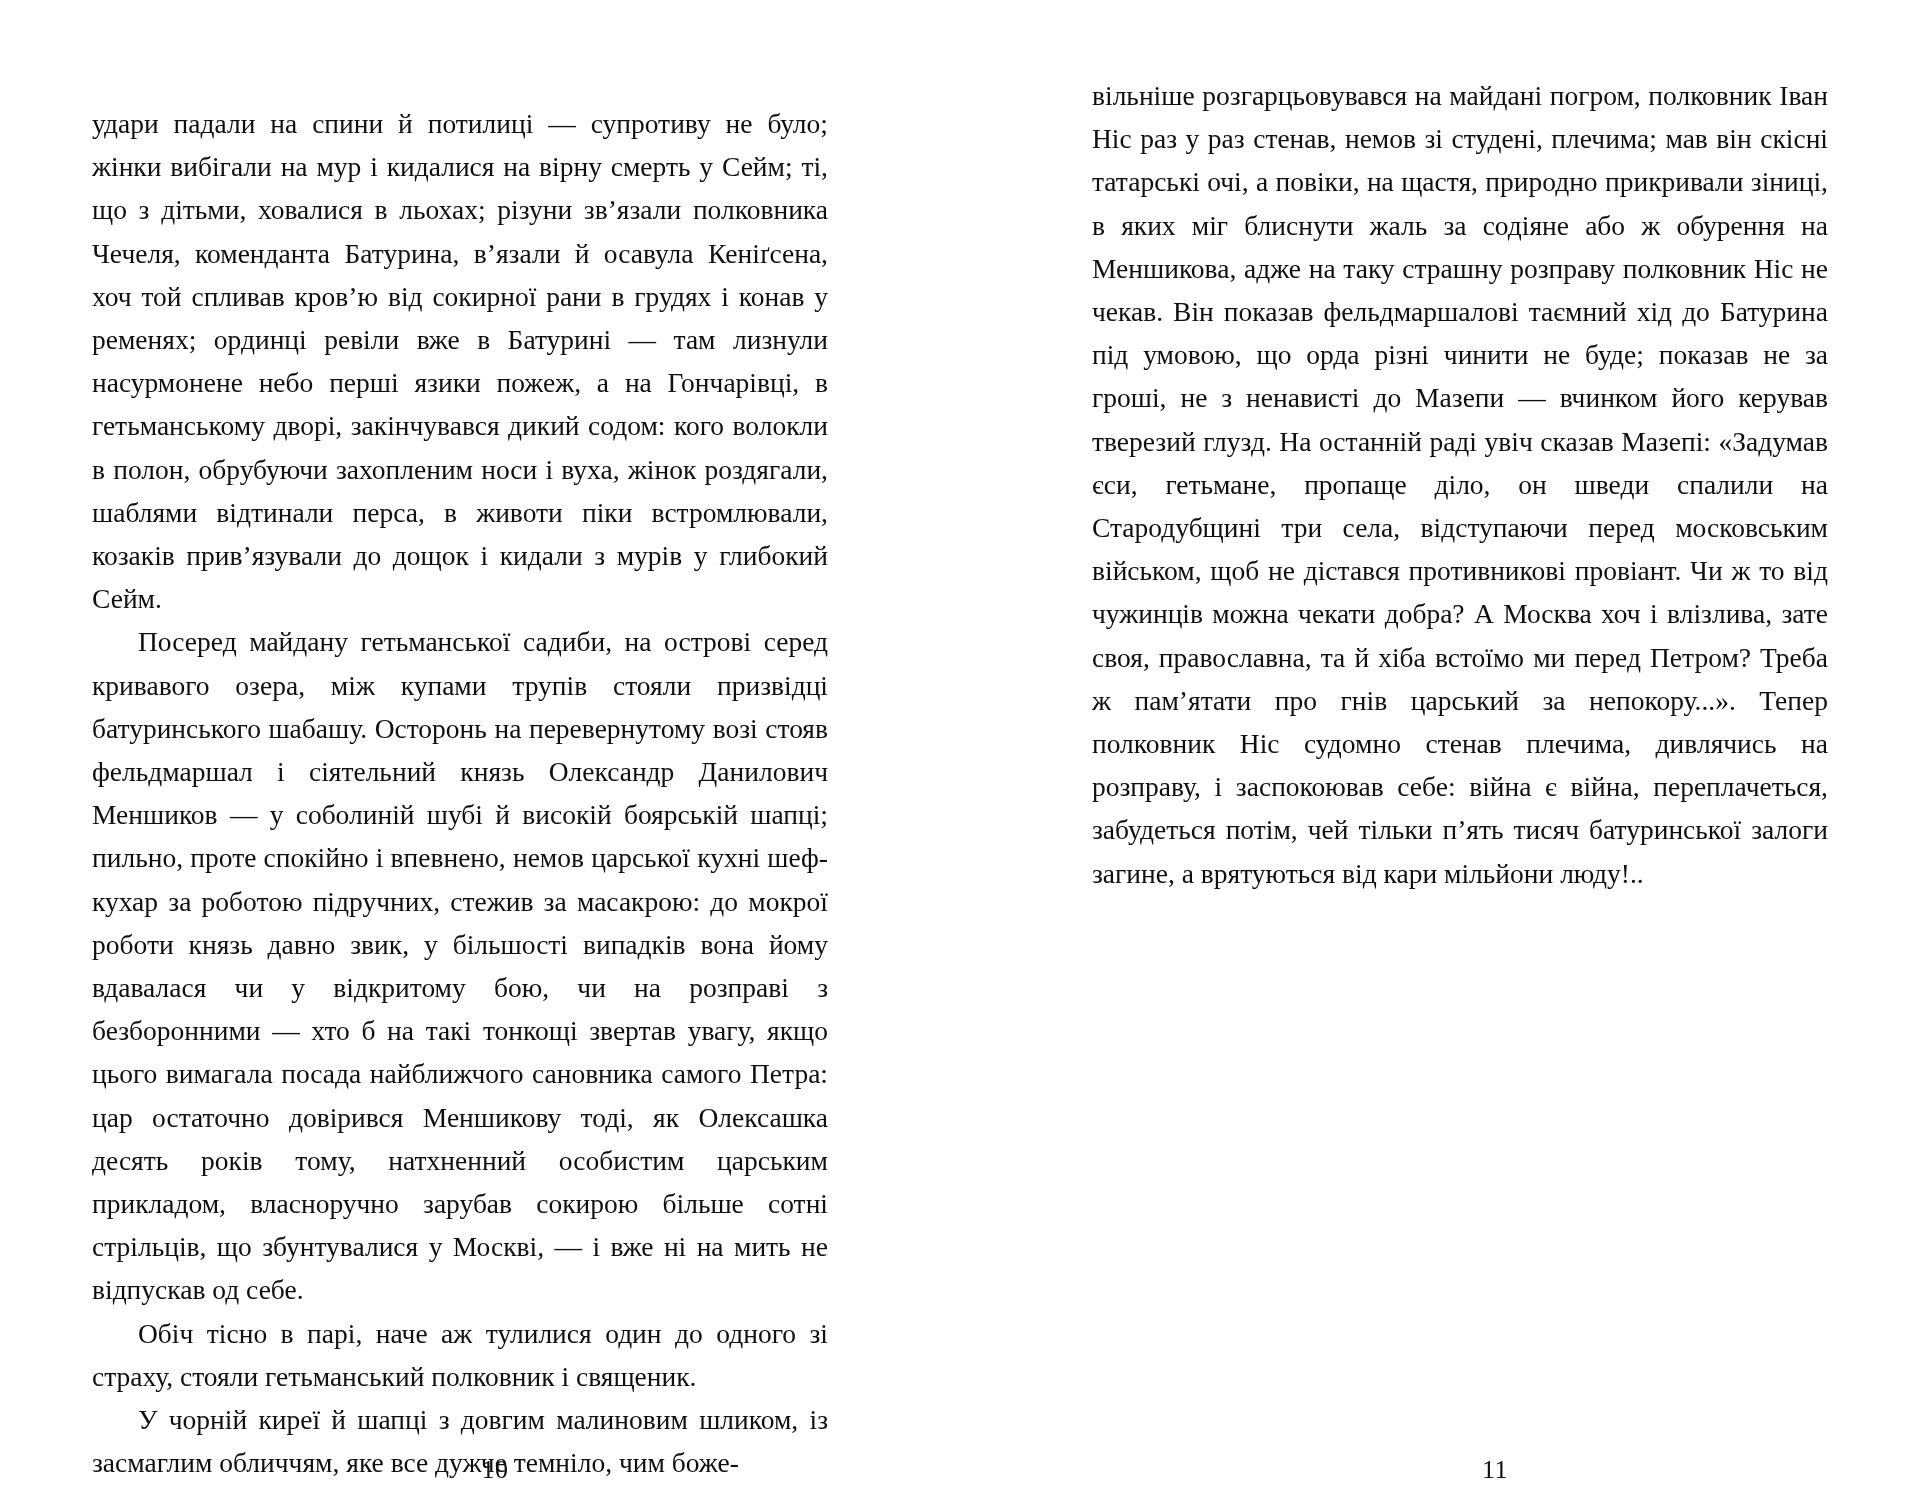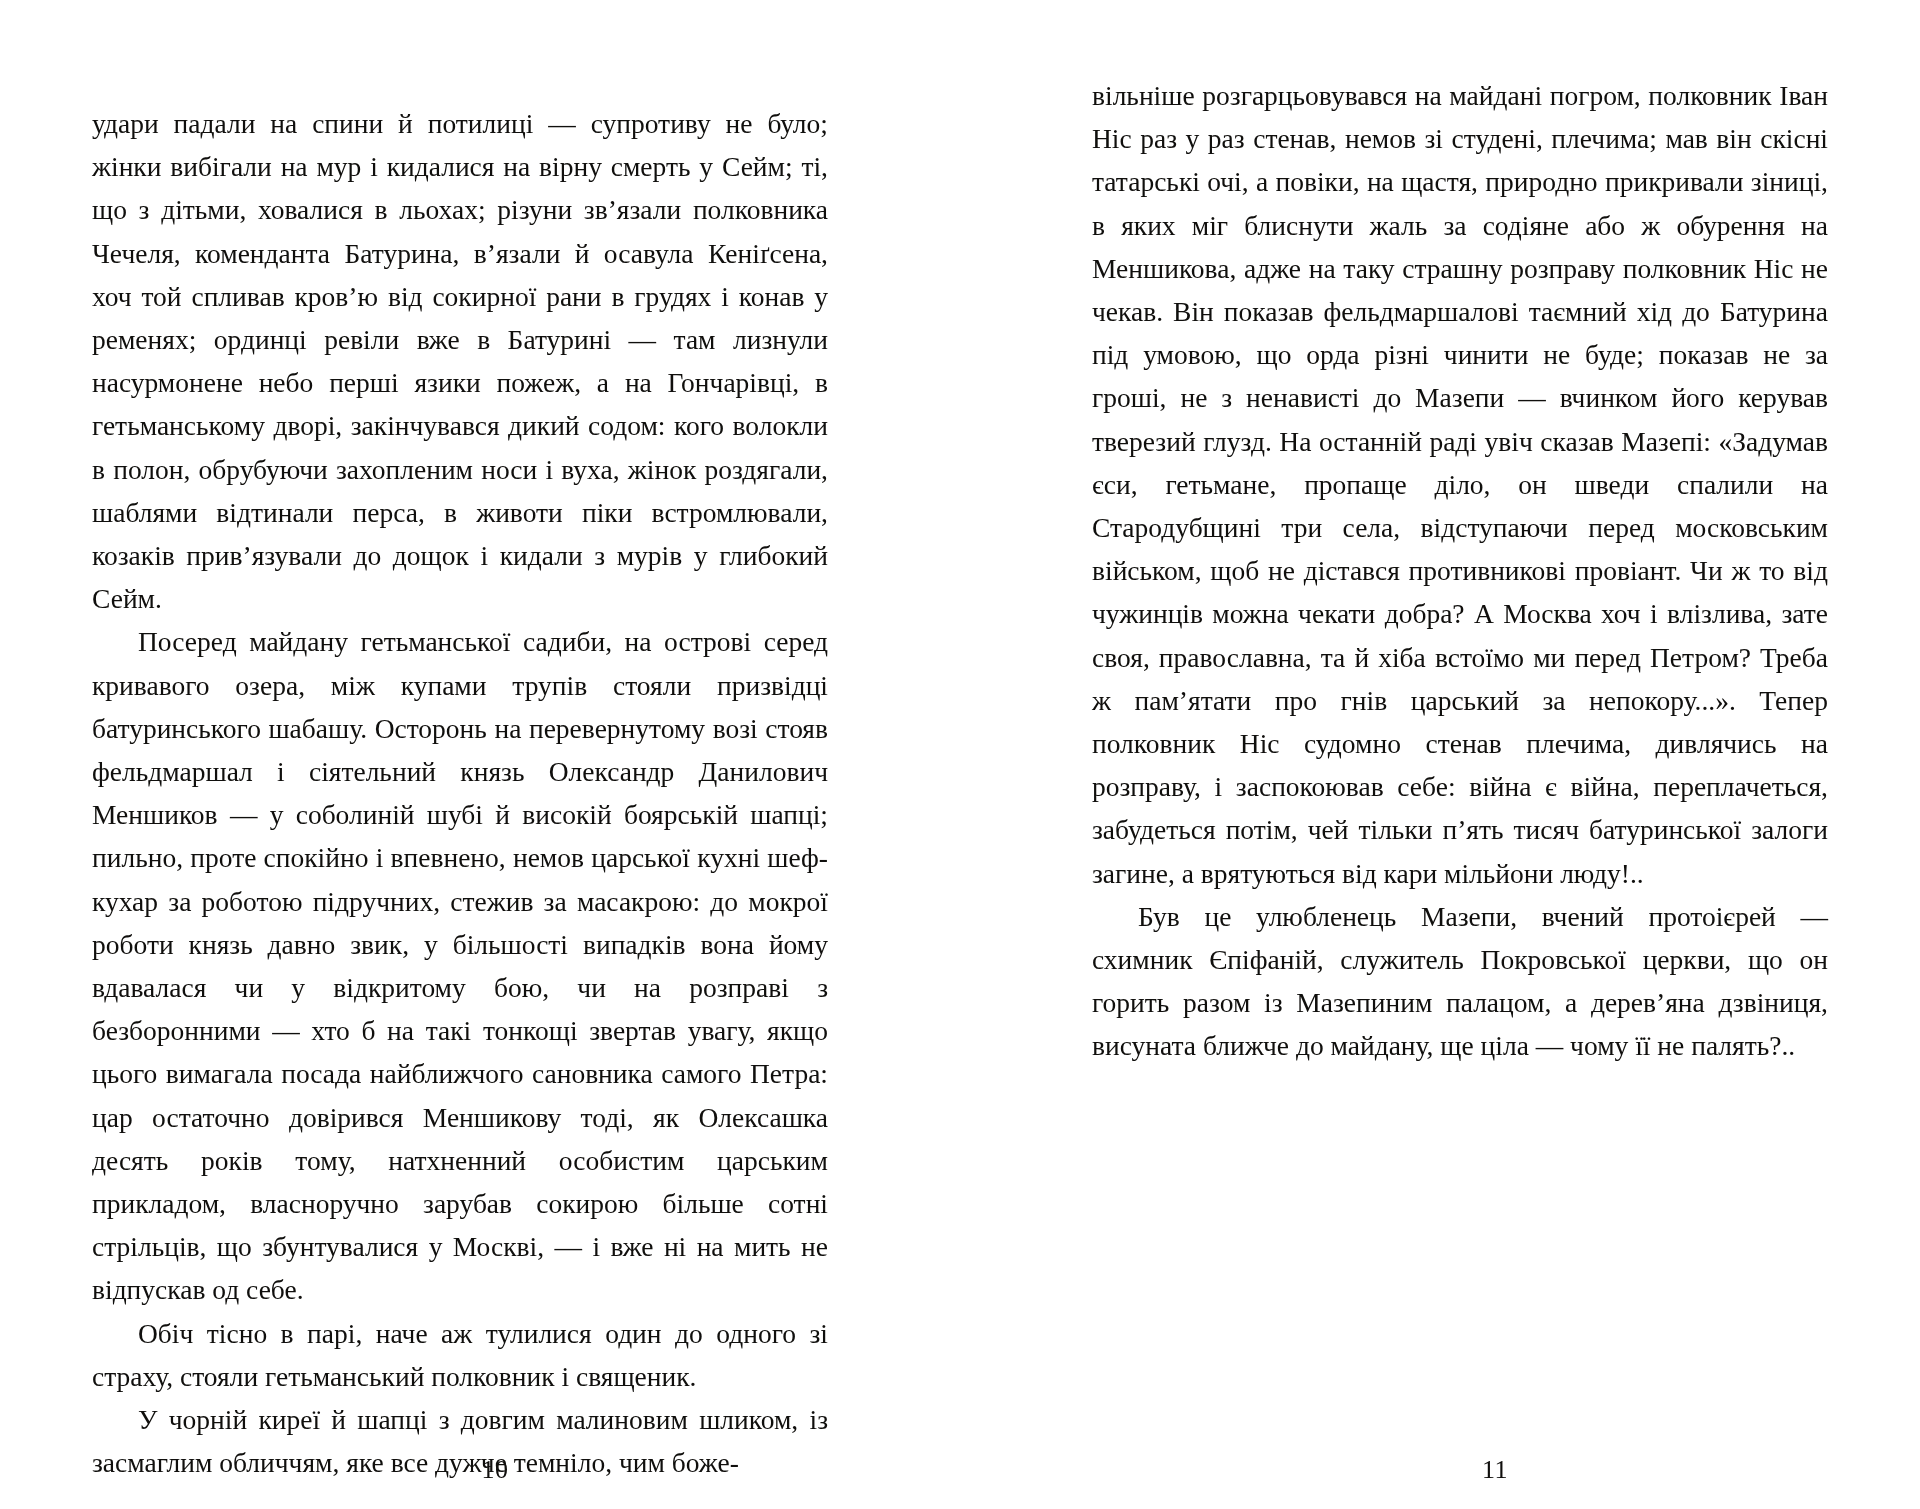--- a/index.html
+++ b/index.html
@@ -78,18 +78,17 @@
       <p class="indent">Посеред майдану гетьманської садиби, на острові серед кривавого озера, між купами трупів стояли призвідці батуринського шабашу. Осторонь на перевернутому возі стояв фельдмаршал і сіятельний князь Олександр Данилович Меншиков — у соболиній шубі й високій боярській шапці; пильно, проте спокійно і впевнено, немов царської кухні шеф-кухар за роботою підручних, стежив за масакрою: до мокрої роботи князь давно звик, у більшості випадків вона йому вдавалася чи у відкритому бою, чи на розправі з безборонними — хто б на такі тонкощі звертав увагу, якщо цього вимагала посада найближчого сановника самого Петра: цар остаточно довірився Меншикову тоді, як Олексашка десять років тому, натхненний особистим царським прикладом, власноручно зарубав сокирою більше сотні стрільців, що збунтувалися у Москві, — і вже ні на мить не відпускав од себе.</p>
       <p class="indent">Обіч тісно в парі, наче аж тулилися один до одного зі страху, стояли гетьманський полковник і священик.</p>
       <p class="indent">У чорній киреї й шапці з довгим малиновим шликом, із засмаглим обличчям, яке все дужче темніло, чим боже-</p>
     </div>
     <div class="folio">10</div>
   </div>
 
   <div class="page page-right">
     <div class="text-block">
       <p>вільніше розгарцьовувався на майдані погром, полковник Іван Ніс раз у раз стенав, немов зі студені, плечима; мав він скісні татарські очі, а повіки, на щастя, природно прикривали зіниці, в яких міг блиснути жаль за содіяне або ж обурення на Меншикова, адже на таку страшну розправу полковник Ніс не чекав. Він показав фельдмаршалові таємний хід до Батурина під умовою, що орда різні чинити не буде; показав не за гроші, не з ненависті до Мазепи — вчинком його керував тверезий глузд. На останній раді увіч сказав Мазепі: «Задумав єси, гетьмане, пропаще діло, он шведи спалили на Стародубщині три села, відступаючи перед московським військом, щоб не дістався противникові провіант. Чи ж то від чужинців можна чекати добра? А Москва хоч і влізлива, зате своя, православна, та й хіба встоїмо ми перед Петром? Треба ж пам’ятати про гнів царський за непокору...». Тепер полковник Ніс судомно стенав плечима, дивлячись на розправу, і заспокоював себе: війна є війна, переплачеться, забудеться потім, чей тільки п’ять тисяч батуринської залоги загине, а врятуються від кари мільйони люду!..</p>
-      <p class="indent">Був це улюбленець Мазепи, вчений протоієрей — схимник Єпіфаній, служитель Покровської церкви, що он горить разом із Мазепиним палацом, а дерев’яна дзвіниця, висуната ближче до майдану, ще ціла — чому її не палять?..</p>
     </div>
     <div class="folio">11</div>
   </div>
 
 </div>
 
 </body></html>

